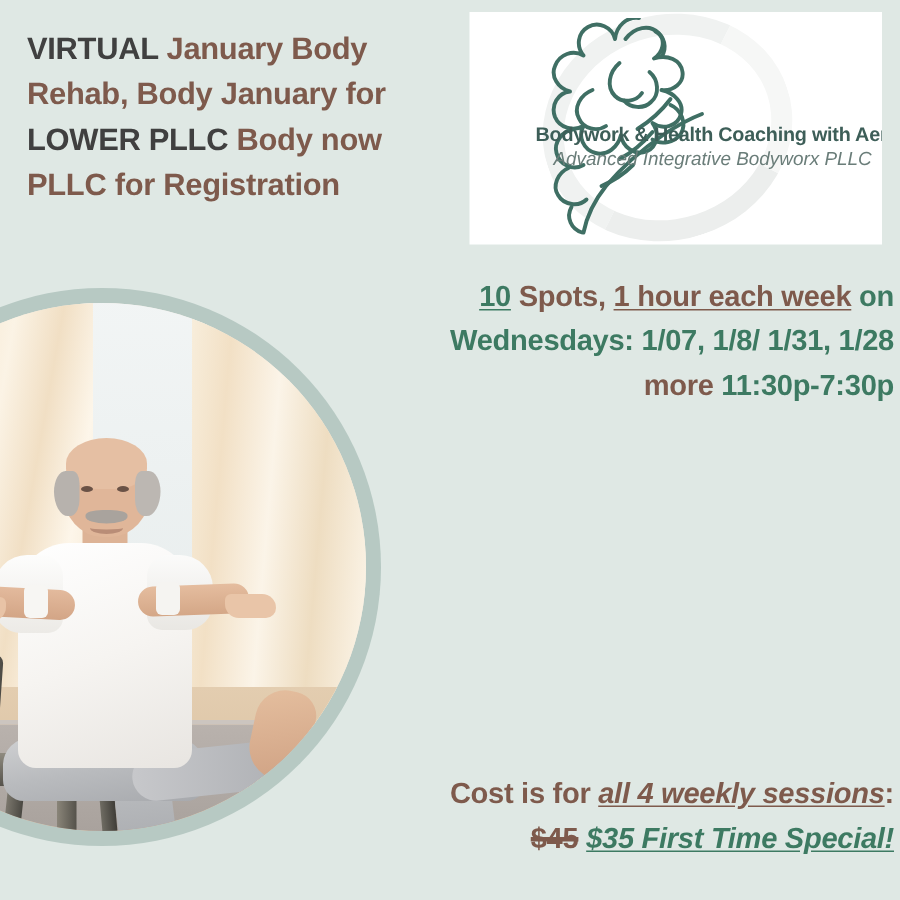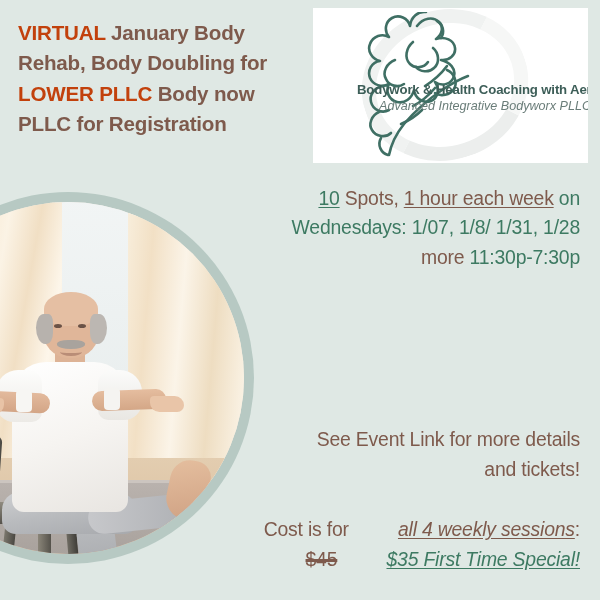--- a/index.html
+++ b/index.html
@@ -218,55 +218,55 @@
   .logo-leaf{ position:absolute; left:4px; top:4px; width:186px; height:148px; }
   .logo-text-wrap{
     position:absolute; left:44px; top:74px; width:230px; text-align:left;
   }
   .logo-l1{
     font-size:13.2px; font-weight:bold; color:#3d5e58;
     letter-spacing:-.15px; white-space:nowrap;
   }
   .logo-l2{
     font-size:12.6px; font-style:italic; color:#6a7d79;
-    margin-top:2px; margin-left:22px; white-space:nowrap;
+    margin-top:2px; margin-left:12px; white-space:nowrap;
   }
 
   
   .headline{
     position:absolute;
     left:18px; top:18px; width:282px;
     z-index:5;
     font-size:20.6px; font-weight:bold; line-height:1.47;
     color:#7e5a4c; letter-spacing:-.2px;
   }
-  .tealword{ color:#c2410c;text-align:center; }
+  .tealword{ color:#404040;text-align:center; }
 
   
   .copy{
     position:absolute;
-    right:20px;
+    right:4px;
     width:318px;
     text-align:right;
     z-index:5;
-    font-weight:normal;
+    font-weight:bold;
     color:#7e5a4c;
     letter-spacing:-.2px;
   }
   .blk-sched{ top:184px; font-size:19.4px; line-height:1.52; }
   .blk-zoom { top:294px; font-size:19.4px; line-height:1.56; }
   .blk-link { top:424px; font-size:19.4px; line-height:1.56; }
   .blk-cost { top:514px; font-size:19.4px; line-height:1.56; }
 
   .t  { color:#3d7a62; }
   .b  { color:#7e5a4c; }
   .u  { text-decoration:underline; text-underline-offset:2px; }
   .i  { font-style:italic; }
   .strike{ text-decoration:line-through; text-decoration-thickness:2.5px; }
-  .nowrap{ white-space:nowrap;margin-left:44px; }
+  .nowrap{ white-space:nowrap; }
 </style>
 </head>
 <body>
 
 <div id="poster">
 
   <div class="photo-ring"></div>
   <div class="photo-circle">
     <div class="ph ph-room"></div>
 
@@ -327,21 +327,21 @@
     </svg>
     <div class="logo-text-wrap">
       <div class="logo-l1">Bodywork &amp; Health Coaching with Aera</div>
       <div class="logo-l2">Advanced Integrative Bodyworx PLLC</div>
     </div>
   </div>
 
   <div class="headline">
     <span class="tealword">VIRTUAL</span>
     <span>January Body</span>
-    <span>Rehab, Body Doubling for</span>
+    <span>Rehab, Body January for</span>
     <span class="tealword">LOWER PLLC</span>
     <span>Body now</span>
     <span>PLLC for Registration</span>
   </div>
 
   <div class="copy blk-sched">
     <div>
       <span class="t u">10</span>
       <span class="b">Spots,</span>
       <span class="b u">1 hour each week</span>
@@ -351,24 +351,20 @@
       <span class="t">Wednesdays:</span>
       <span class="t">1/07, 1/8/ 1/31, 1/28</span>
     </div>
     <div>
       <span class="b">more</span>
       <span class="t">11:30p-7:30p</span>
     </div>
   </div>
 
 
-  <div class="copy blk-link">
-    <div class="b">See Event Link for more details</div>
-    <div class="b">and tickets!</div>
-  </div>
 
   <div class="copy blk-cost">
     <div>
       <span class="b">Cost is for</span>
       <span class="b i u nowrap">all 4 weekly sessions</span><span class="b">:</span>
     </div>
     <div>
       <span class="b strike">$45</span>
       <span class="t i u nowrap">$35 First Time Special!</span>
     </div>

